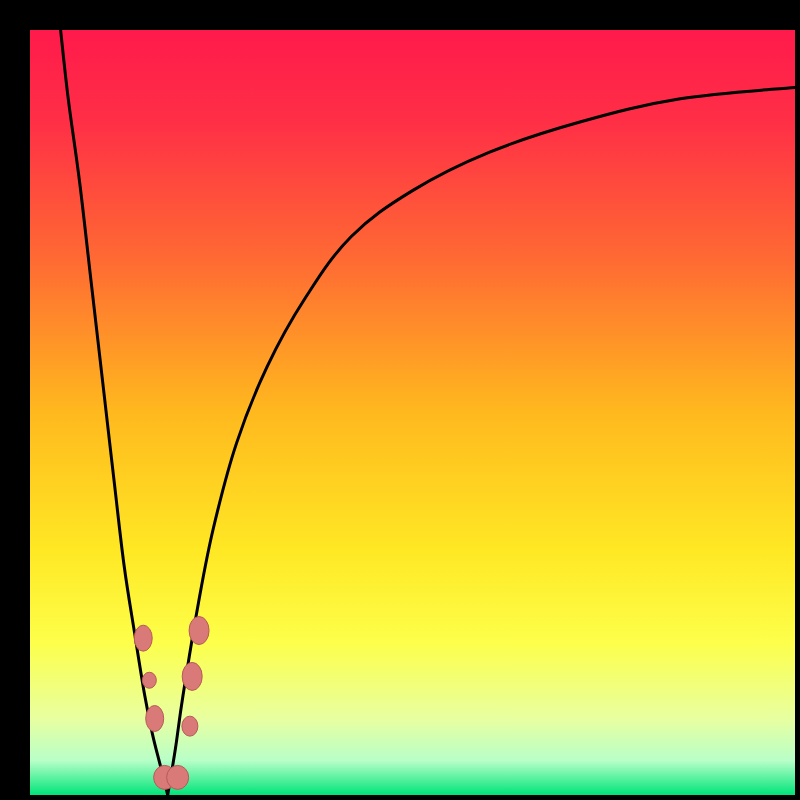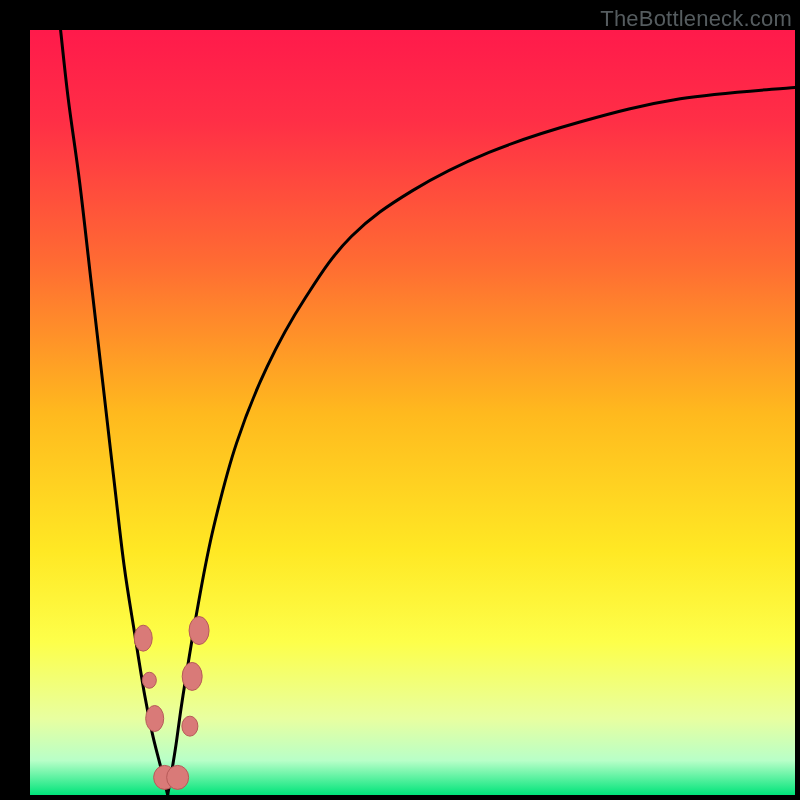--- a/index.html
+++ b/index.html
@@ -68,14 +68,13 @@
           <ellipse cx="124.69500000000001" cy="688.5" rx="9" ry="13" fill="#d97a78" stroke="#b65a58" stroke-width="1"></ellipse>
           <ellipse cx="134.64000000000001" cy="747.405" rx="11" ry="12" fill="#d97a78" stroke="#b65a58" stroke-width="1"></ellipse>
           <ellipse cx="147.645" cy="747.405" rx="11" ry="12" fill="#d97a78" stroke="#b65a58" stroke-width="1"></ellipse>
           <ellipse cx="159.885" cy="696.15" rx="8" ry="10" fill="#d97a78" stroke="#b65a58" stroke-width="1"></ellipse>
           <ellipse cx="162.18" cy="646.425" rx="10" ry="14" fill="#d97a78" stroke="#b65a58" stroke-width="1"></ellipse>
           <ellipse cx="169.065" cy="600.525" rx="10" ry="14" fill="#d97a78" stroke="#b65a58" stroke-width="1"></ellipse>
         </g>
     </svg>
   </div>
 
-  <div class="attrib">TheBottleneck.com</div>
 </div>
 
 </body></html>

